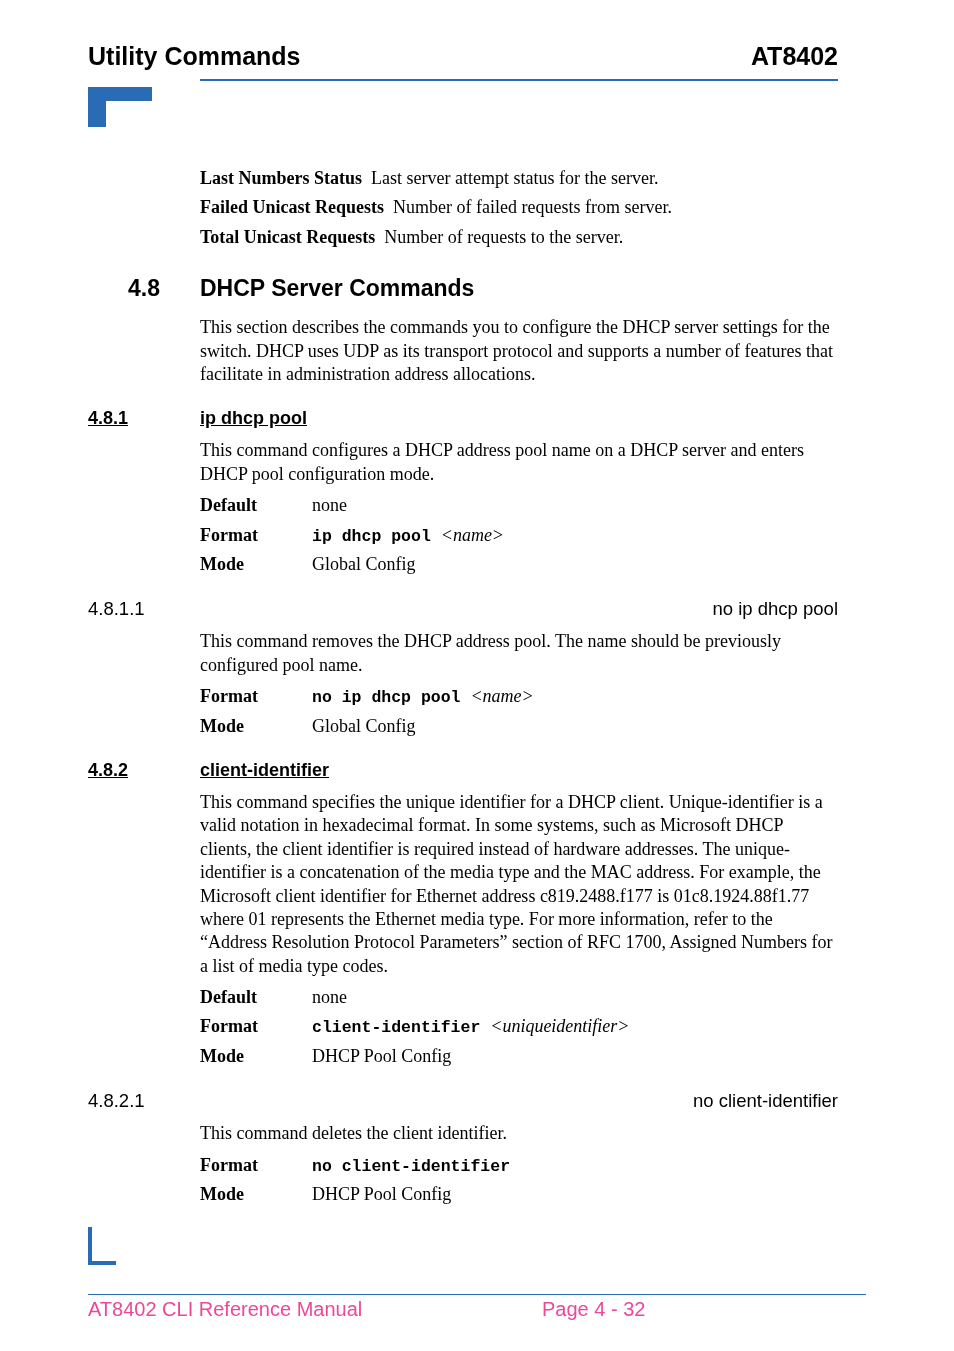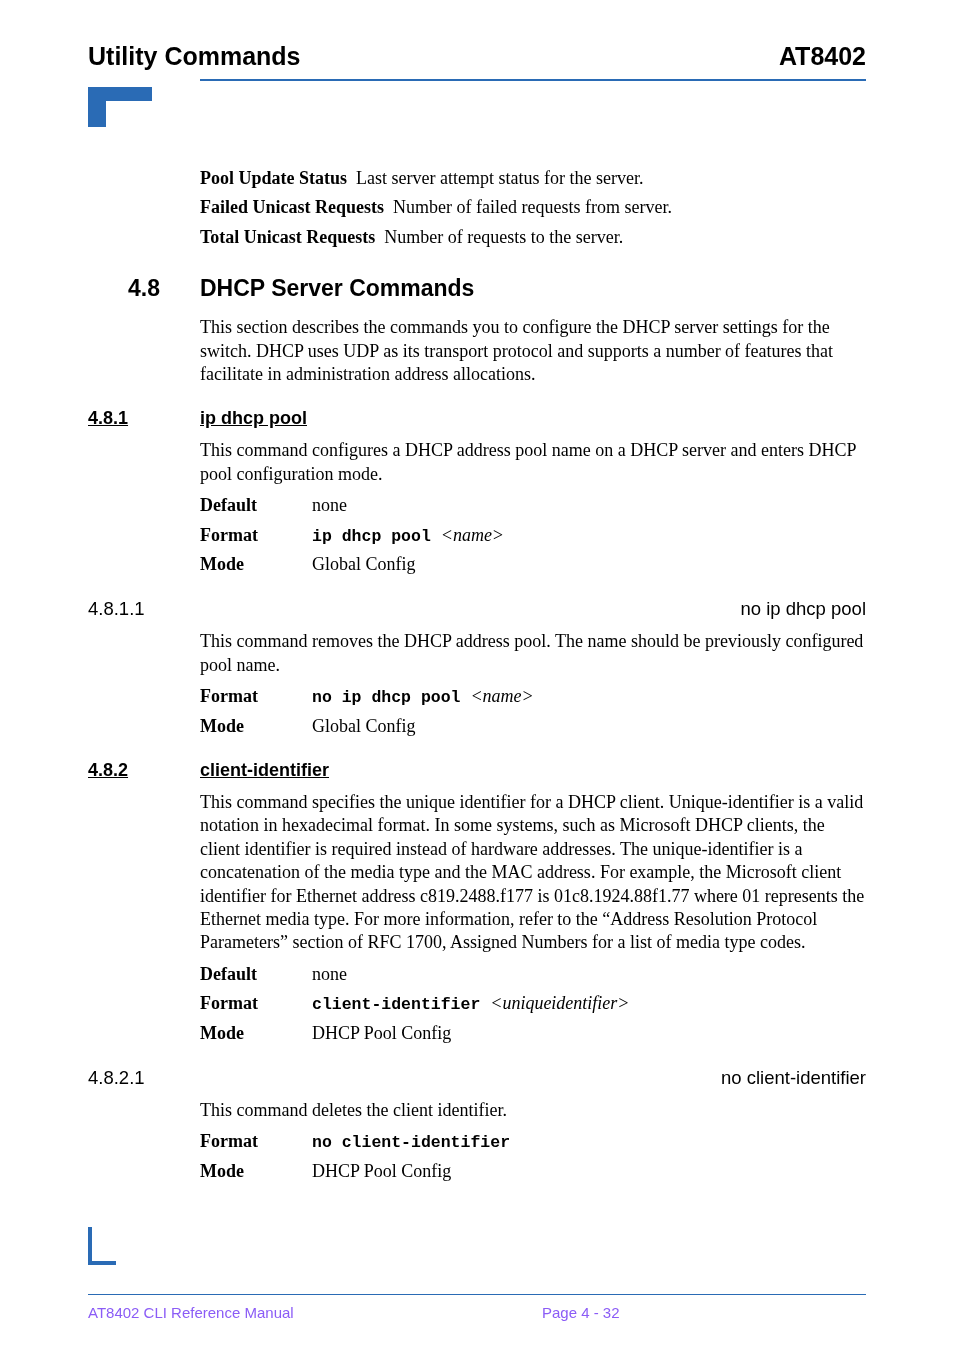--- a/index.html
+++ b/index.html
@@ -5,21 +5,21 @@
   * { box-sizing: border-box; margin: 0; padding: 0; }
   body {
     font-family: "Times New Roman", Times, serif;
     background: #ffffff;
     width: 954px;
     height: 1351px;
     position: relative;
     color: #000;
   }
   .page {
-    padding: 42px 88px 0 88px;
+    padding: 42px 116px 0 88px;
   }
   .header-row {
     display: flex;
     justify-content: space-between;
     align-items: baseline;
     font-family: Arial, Helvetica, sans-serif;
     font-weight: bold;
     font-size: 25px;
     color: #000;
     margin-bottom: 8px;
@@ -116,22 +116,22 @@
     margin-left: 88px;
     width: 778px;
   }
   .footer {
     position: absolute;
     bottom: 30px;
     left: 88px;
     right: 88px;
     display: flex;
     font-family: Arial, Helvetica, sans-serif;
-    font-size: 15px;
-    color: #8b5cf6;
+    font-size: 20px;
+    color: #ec4899;
   }
   .footer-left { flex: 1; }
   .footer-center { flex: 1; text-align: left; padding-left: 130px; }
   .corner-bl {
     position: absolute;
     left: 88px;
     bottom: 82px;
   }
 </style>
 </head>
@@ -147,21 +147,21 @@
 
   <div class="logo">
     <svg width="64" height="48" viewBox="0 0 64 48">
       <rect x="0" y="0" width="18" height="40" fill="#2a6bb5"></rect>
       <rect x="18" y="0" width="46" height="14" fill="#2a6bb5"></rect>
     </svg>
   </div>
 
   <div class="content">
     <p class="def-line">
-      <span class="def-term">Pool Update Status</span>&nbsp;&nbsp;<span>Last server attempt status for the server.</span>
+      <span class="def-term">Last Numbers Status</span>&nbsp;&nbsp;<span>Last server attempt status for the server.</span>
     </p>
     <p class="def-line">
       <span class="def-term">Failed Unicast Requests</span>&nbsp;&nbsp;<span>Number of failed requests from server.</span>
     </p>
     <p class="def-line">
       <span class="def-term">Total Unicast Requests</span>&nbsp;&nbsp;<span>Number of requests to the server.</span>
     </p>
   </div>
 
   <div class="h2-row">

